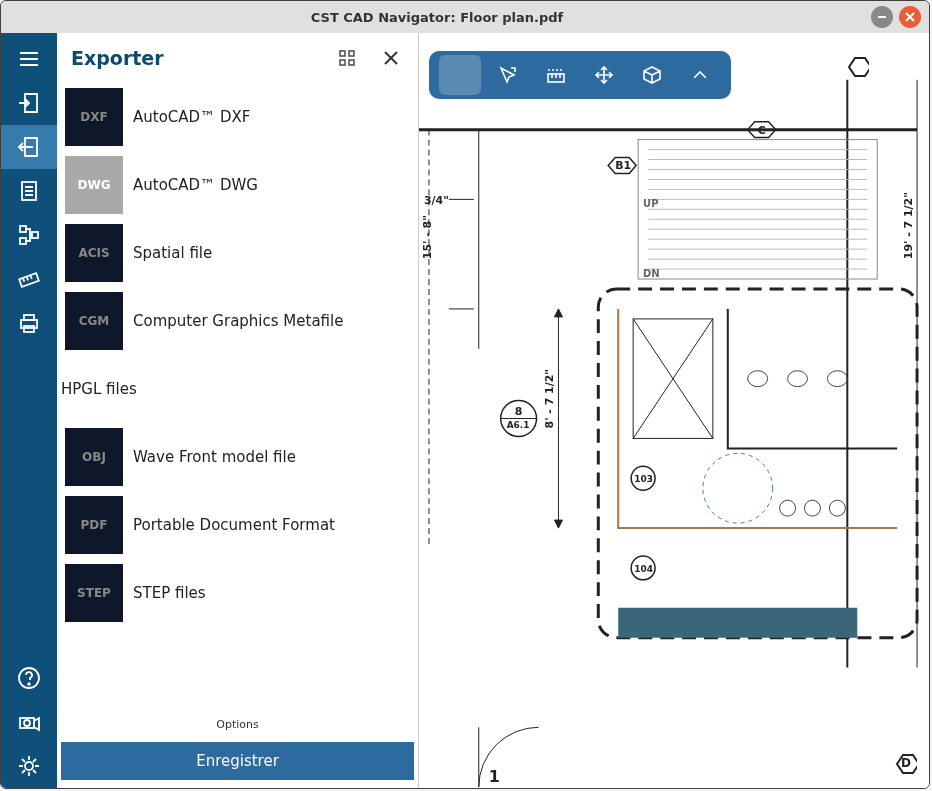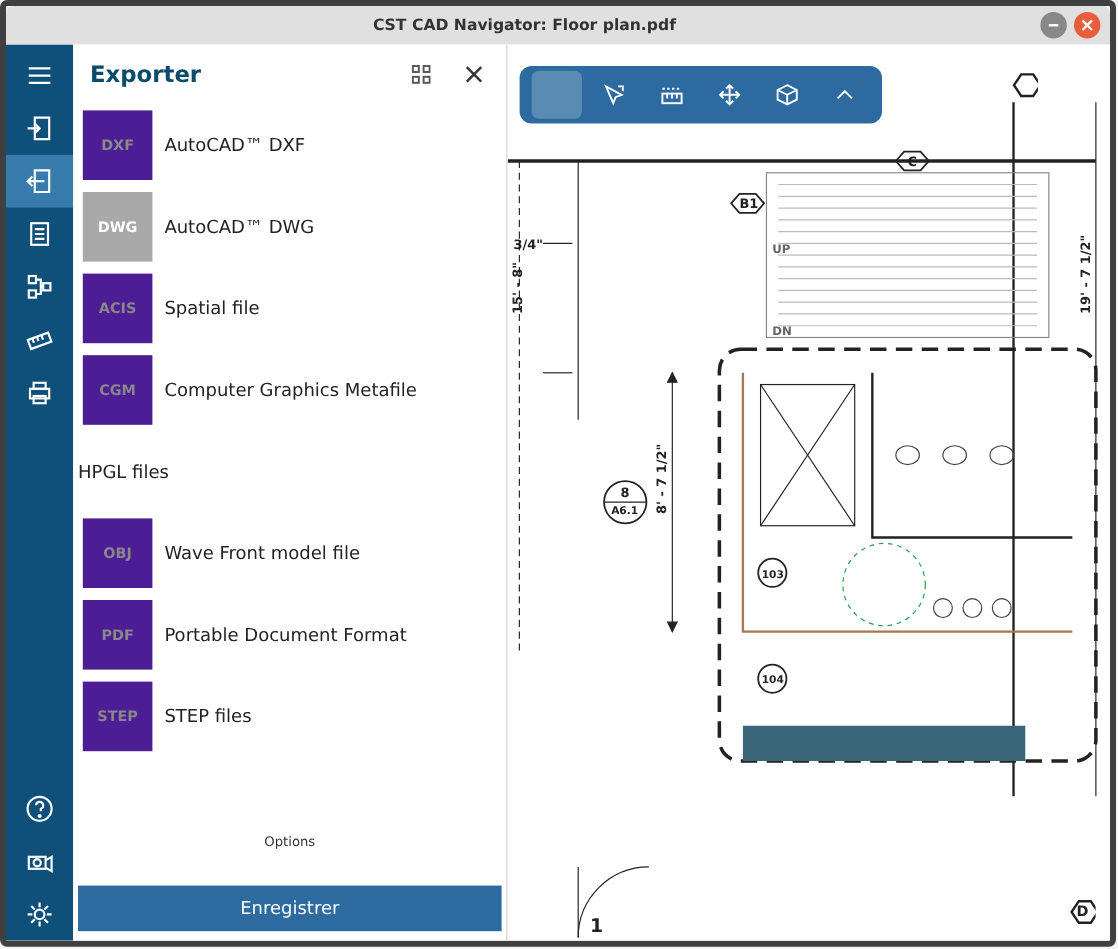--- a/index.html
+++ b/index.html
@@ -1,42 +1,42 @@
 <!DOCTYPE html>
 <html><head>
 <meta charset="utf-8">
 <style>
   * { box-sizing: border-box; margin: 0; padding: 0; font-family: "DejaVu Sans", Arial, sans-serif; }
   body { width: 932px; height: 791px; background: #f5f5f5; overflow: hidden; }
-  .window { width: 930px; height: 789px; border: 5px solid #404040; border-radius: 6px; overflow: hidden; display: flex; flex-direction: column; background: #fff; }
+  .window { width: 930px; height: 789px; border: 1px solid #404040; border-radius: 6px; overflow: hidden; display: flex; flex-direction: column; background: #fff; }
   .titlebar { height: 32px; background: #e0e0e0; display: flex; align-items: center; padding: 0 8px; border-top-left-radius: 6px; border-top-right-radius: 6px; }
   .titlebar-title { flex: 1; text-align: center; font-size: 13px; font-weight: bold; color: #333; }
   .titlebar-btn { width: 22px; height: 22px; border-radius: 50%; margin-left: 6px; display: flex; align-items: center; justify-content: center; font-size: 11px; color: #fff; }
   .btn-min { background: #888; }
   .btn-close { background: #e85e3a; }
   .body { flex: 1; display: flex; overflow: hidden; }
   .leftbar { width: 56px; background: #0f507a; display: flex; flex-direction: column; padding-top: 4px; }
   .leftbar .spacer { flex: 1; }
   .left-icon { width: 56px; height: 44px; display: flex; align-items: center; justify-content: center; color: #fff; cursor: pointer; }
   .left-icon svg { stroke: #fff; fill: none; stroke-width: 1.8; }
   .left-icon.active { background: #367bab; }
   .export-panel { width: 362px; background: #fff; display: flex; flex-direction: column; border-right: 1px solid #ccc; }
   .export-header { display: flex; align-items: center; padding: 12px 14px 8px 14px; }
   .export-title { font-size: 19px; font-weight: bold; color: #0c4a6e; flex: 1; }
   .export-header .hicon { width: 26px; height: 26px; display: flex; align-items: center; justify-content: center; color: #555; cursor: pointer; }
   .format-list { flex: 1; overflow-y: auto; padding: 4px 0 4px 4px; margin-right: 4px; }
   .format-list::-webkit-scrollbar { width: 10px; }
   .format-list::-webkit-scrollbar-track { background: #ddd; border-radius: 5px; }
   .format-list::-webkit-scrollbar-thumb { background: #999; border-radius: 5px; }
   .format-row { display: flex; align-items: center; height: 68px; cursor: pointer; }
-  .badge { width: 58px; height: 58px; background: #4c1d95; color: #888; font-size: 12px; font-weight: bold; display: flex; align-items: center; justify-content: center; margin: 0 10px 0 4px; }
+  .badge { width: 58px; height: 58px; background: #0f172a; color: #888; font-size: 12px; font-weight: bold; display: flex; align-items: center; justify-content: center; margin: 0 10px 0 4px; }
   .format-row.selected .badge { background: #a9a9a9; color: #fff; }
   .format-label { font-size: 15px; color: #222; }
   .options-row { text-align: center; padding: 10px 0; font-size: 11px; color: #333; cursor: pointer; }
-  .save-btn { margin: 20px 4px 8px 4px; background: #2d6a9f; color: #fff; text-align: center; padding: 10px 0; font-size: 15px; cursor: pointer; }
+  .save-btn { margin: 1px 4px 8px 4px; background: #2d6a9f; color: #fff; text-align: center; padding: 10px 0; font-size: 15px; cursor: pointer; }
   .canvas-area { flex: 1; position: relative; background: #fff; overflow: hidden; }
   .top-toolbar { position: absolute; top: 18px; left: 10px; height: 48px; background: #2d6a9f; border-radius: 10px; display: flex; align-items: center; padding: 0 10px; gap: 6px; }
   .tool-btn { width: 42px; height: 40px; display: flex; align-items: center; justify-content: center; border-radius: 6px; cursor: pointer; }
   .tool-btn.active { background: #5a8bb3; }
   .tool-btn svg { stroke: #fff; fill: none; stroke-width: 1.6; }
   .floorplan { position: absolute; top: 16px; left: 0; right: 0; bottom: 0; }
   .floorplan svg { width: 100%; height: 100%; }
   .corner-hex { position: absolute; width: 24px; height: 24px; }
   .corner-hex svg { width: 24px; height: 24px; stroke: #222; fill: none; stroke-width: 2; }
   .corner-hex span { position: absolute; top: 4px; left: 8px; font-size: 12px; font-weight: bold; color: #222; }

